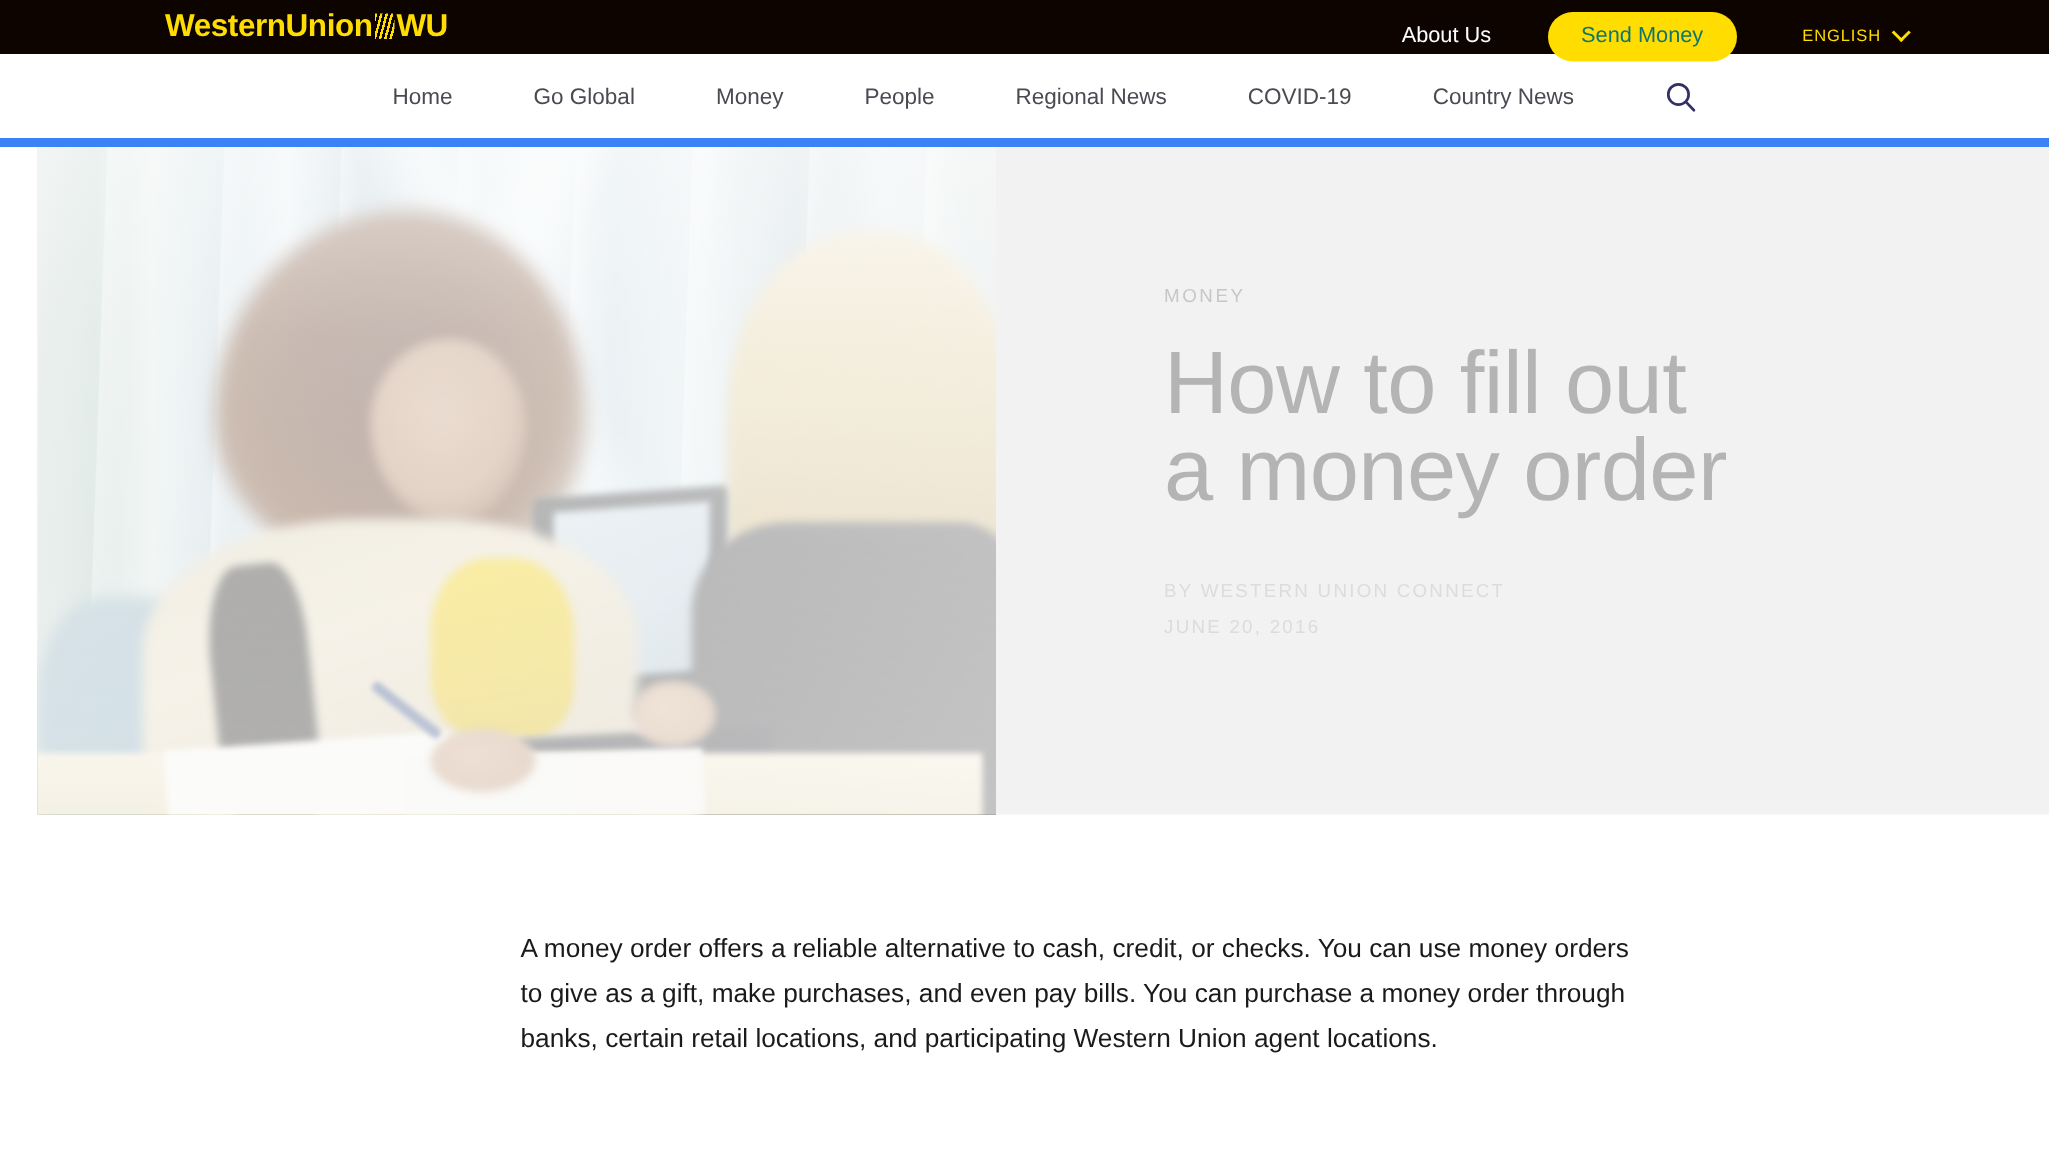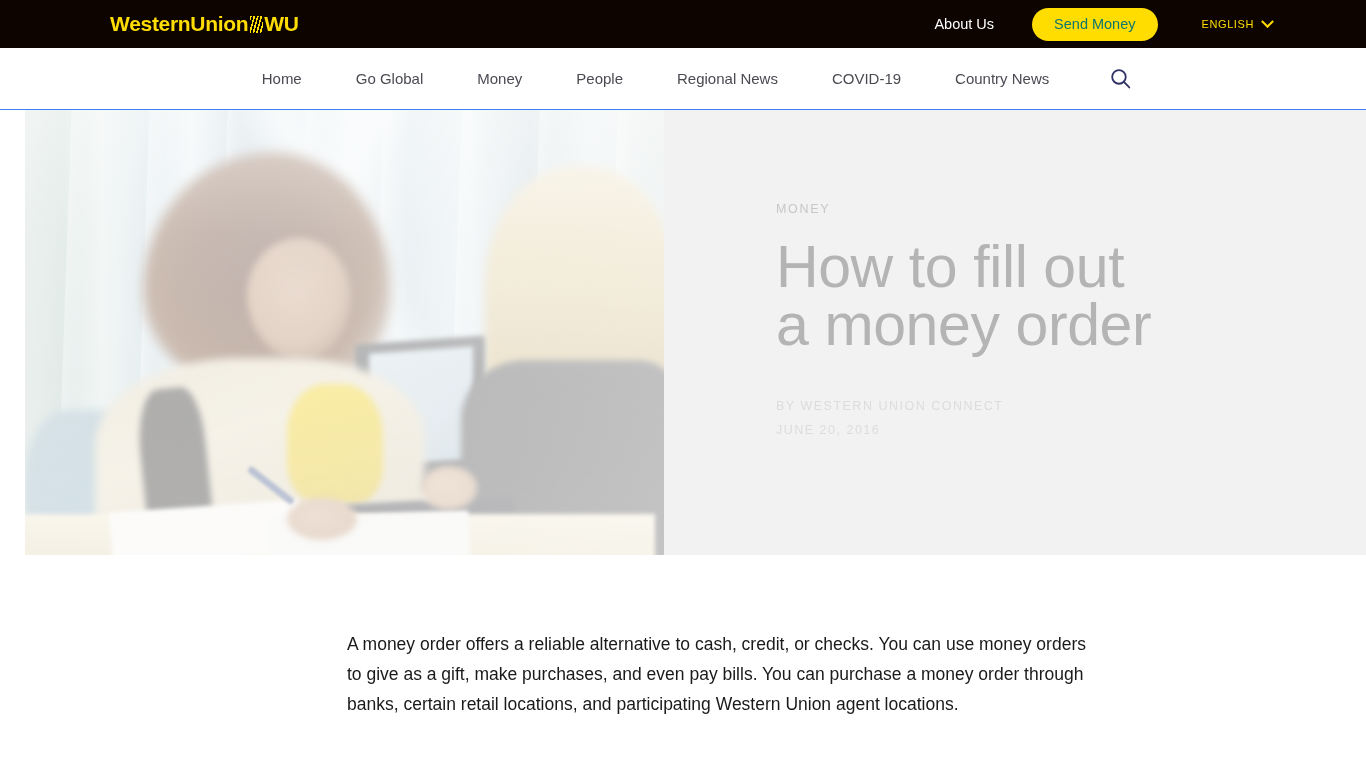--- a/index.html
+++ b/index.html
@@ -9,21 +9,21 @@
     width: 1366px; height: 768px;
     overflow: hidden;
     background: #ffffff;
     font-family: "Liberation Sans", sans-serif;
     -webkit-font-smoothing: antialiased;
   }
 
   
   .topbar {
     position: relative;
-    height: 48px;
+    height: 36px;
     background: #0d0400;
     display: flex;
     align-items: center;
   }
   .logo {
     position: absolute;
     left: 110px;
     top: 50%;
     transform: translateY(-50%);
     display: flex;
@@ -97,21 +97,21 @@
     width: 9px; height: 9px;
     border-right: 2.2px solid #ffdd00;
     border-bottom: 2.2px solid #ffdd00;
     transform: rotate(45deg) translate(-2px,-2px);
   }
 
   
   .mainnav {
     height: 62px;
     background: #ffffff;
-    border-bottom: 1px solid #3b82f6;
+    border-bottom: 6px solid #3b82f6;
     display: flex;
     align-items: center;
     justify-content: center;
     gap: 0;
   }
   .nav-item {
     color: #4a4a52;
     font-size: 15px;
     padding: 0 27px;
     cursor: pointer;

